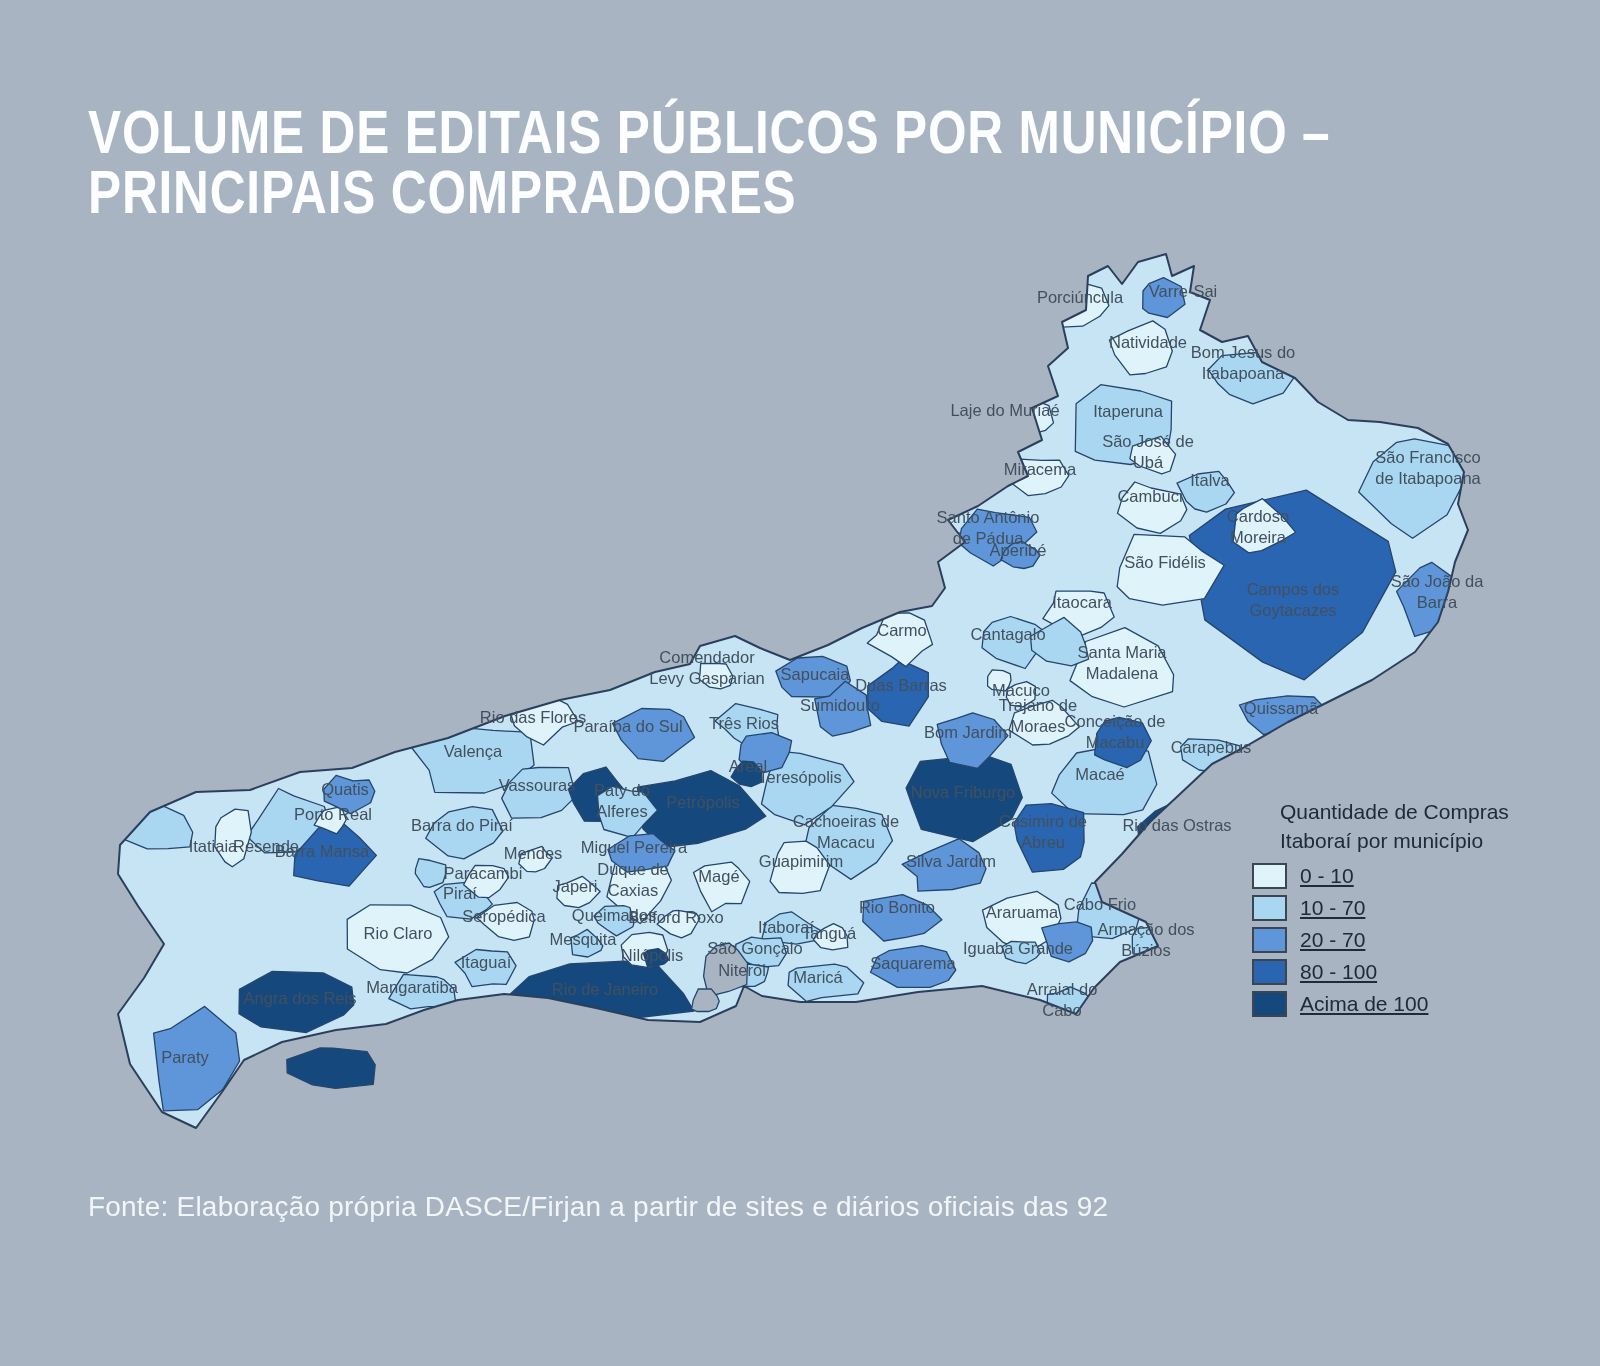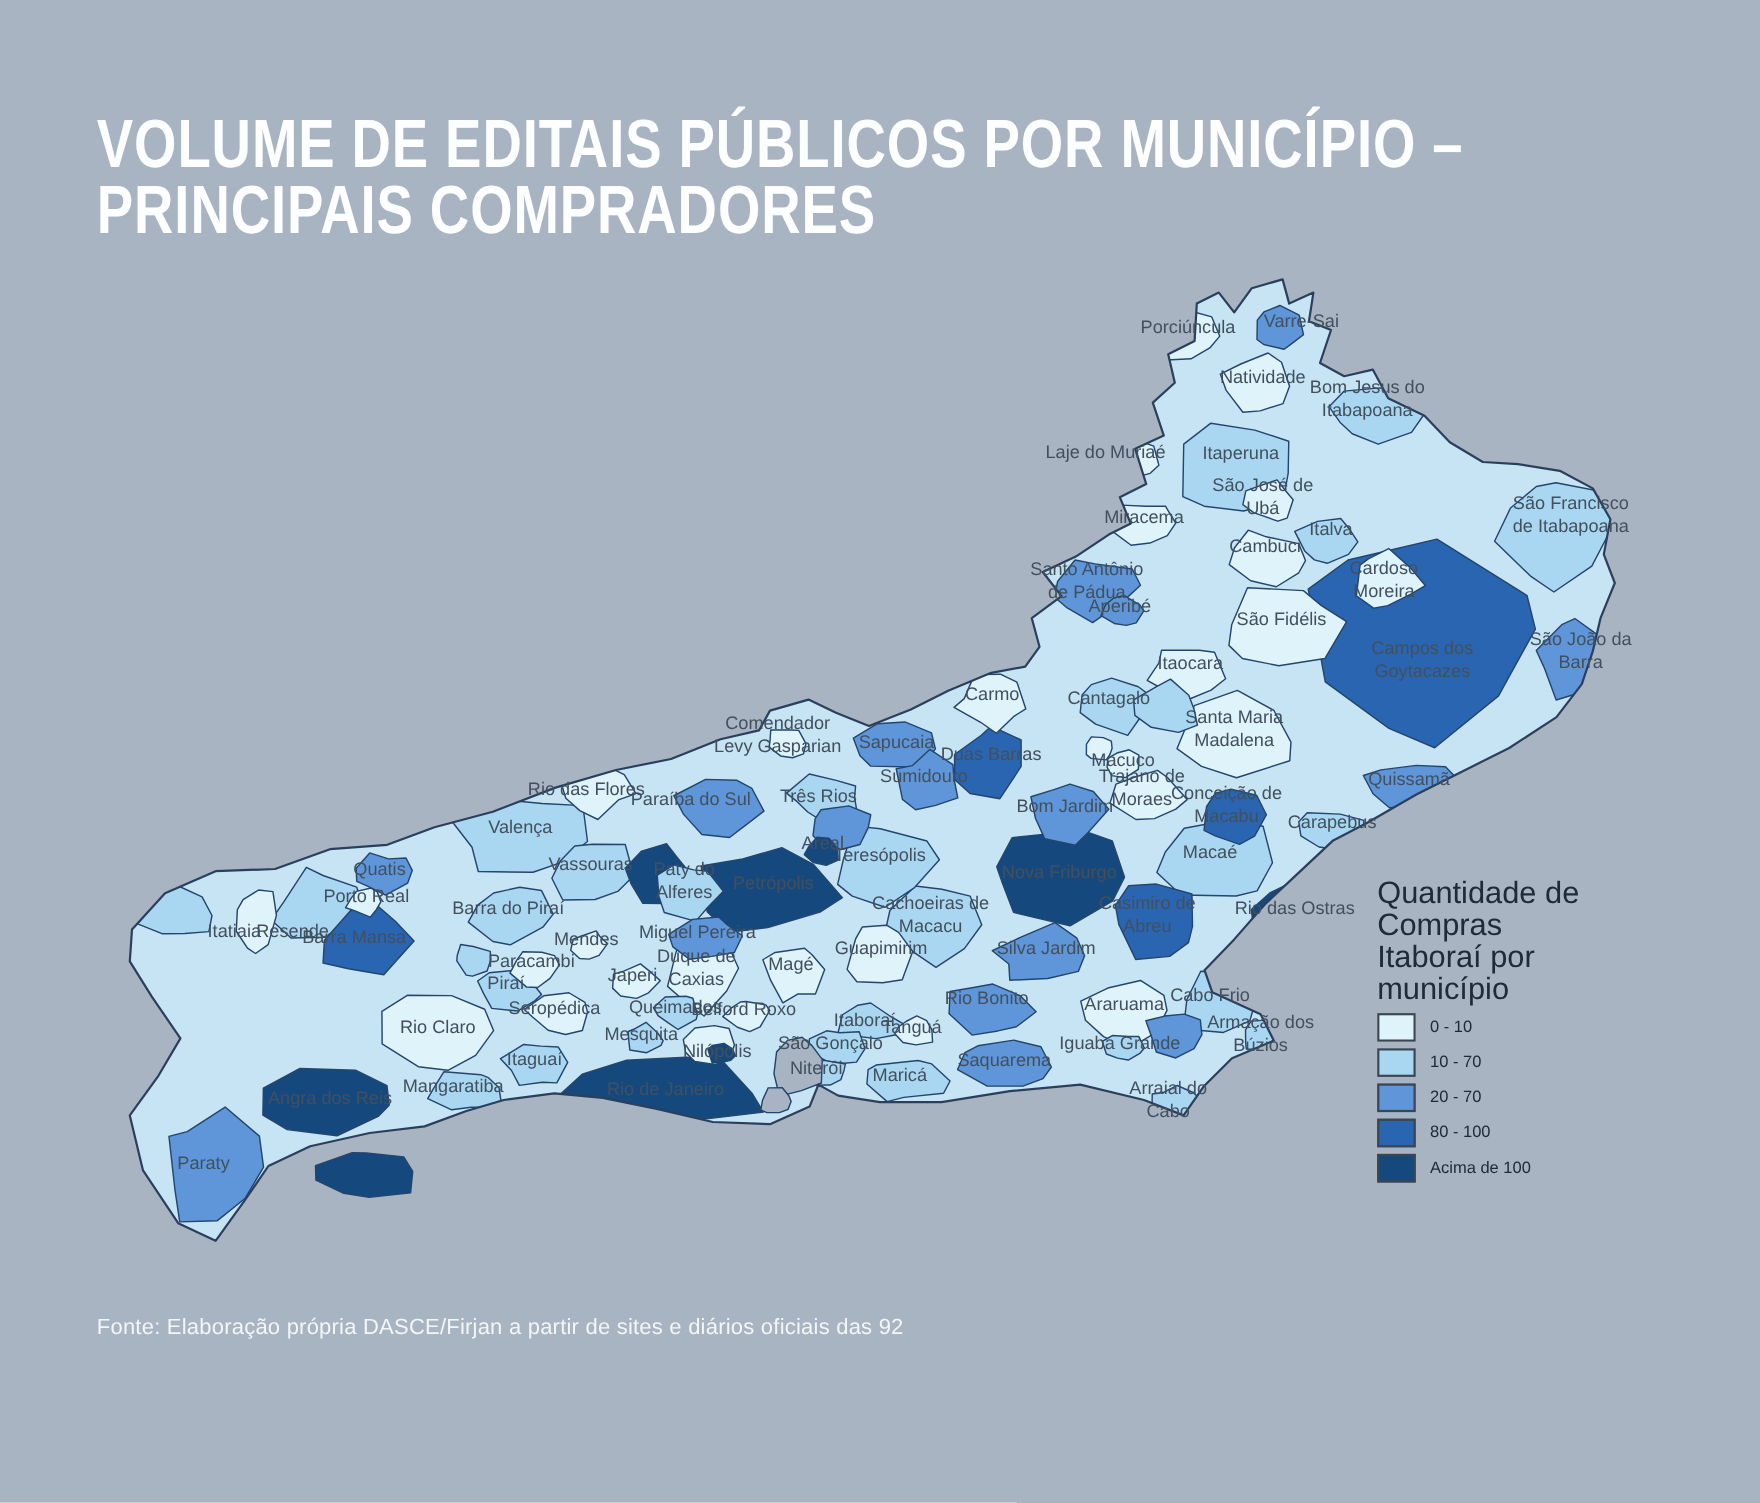--- a/index.html
+++ b/index.html
@@ -4,25 +4,25 @@
 <style>
   html,body{margin:0;padding:0;}
   body{font-family:"Liberation Sans",sans-serif;}
   .page{position:relative;width:1600px;height:1366px;background:#a9b4c2;overflow:hidden;}
   .title{position:absolute;left:88px;top:102px;color:#fdfeff;font-weight:700;
          font-size:62px;line-height:60px;letter-spacing:1px;white-space:nowrap;
          transform:scaleX(0.80);transform-origin:0 0;}
   #map{position:absolute;left:0;top:0;width:1600px;height:1366px;}
   .map-label{font-family:"Liberation Sans",sans-serif;fill:#42505e;}
   .legend{position:absolute;left:1252px;top:797px;width:260px;color:#202b38;}
-  .legend-title{font-size:28px;line-height:29px;font-weight:400;}
+  .legend-title{font-size:21px;line-height:29px;font-weight:400;margin-left:28px;}
   .legend-row{display:flex;align-items:center;margin-top:9px;height:23px;}
   .legend-swatch{width:31px;height:22px;border:2px solid #3c4650;margin-right:13px;flex:0 0 auto;}
-  .legend-label{font-size:15px;}
-  .source{position:absolute;left:88px;top:1188px;color:#f2f6f8;font-size:20px;
+  .legend-label{font-size:21px;text-decoration:underline;}
+  .source{position:absolute;left:88px;top:1188px;color:#f2f6f8;font-size:28px;
           line-height:38px;letter-spacing:0.2px;}
 </style>
 </head>
 <body>
 
 <div class="page">
 
   <svg id="map" viewBox="0 0 1600 1366">
       <defs>
         <clipPath id="state-clip">

